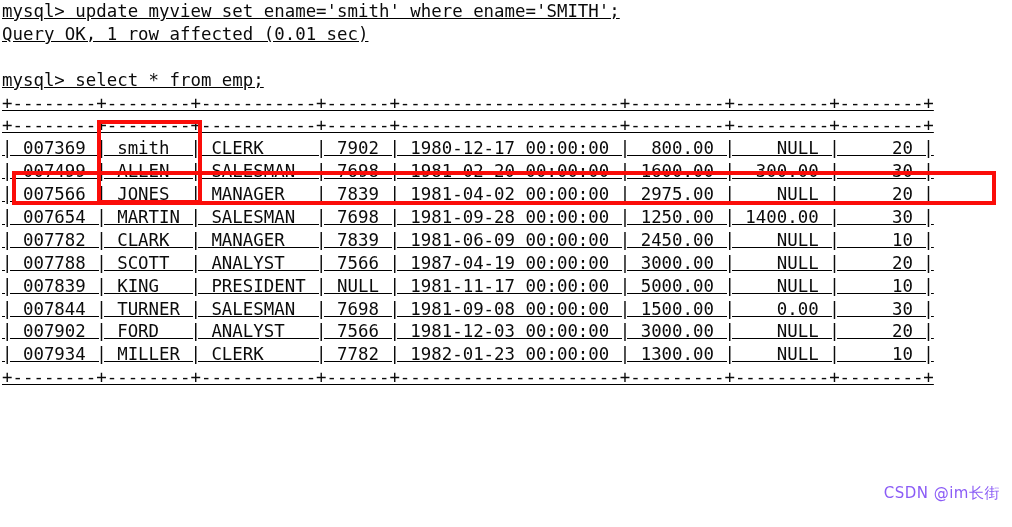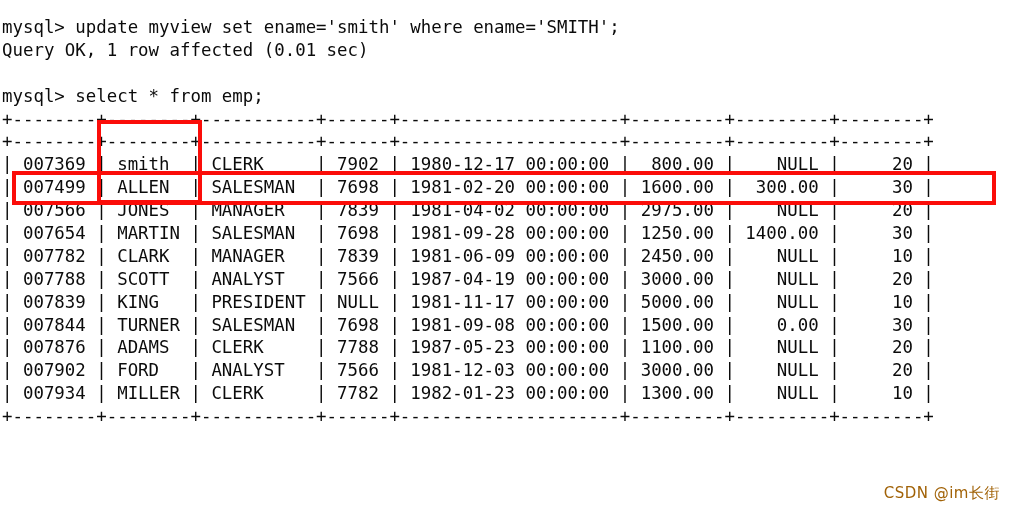--- a/index.html
+++ b/index.html
@@ -14,21 +14,22 @@
     overflow: hidden;
     font-family: "DejaVu Sans Mono", "Liberation Mono", monospace;
   }
 
   #terminal {
     position: relative;
     width: 1012px;
     height: 527px;
     background: #ffffff;
     box-sizing: border-box;
-    padding: 16px 0 0 2px;
+    padding: 0 0 0 2px;
+    text-decoration: underline;
   }
 
   .line {
     font-family: "DejaVu Sans Mono", "Liberation Mono", monospace;
     font-size: 17.4px;
     line-height: 22.9px;
     letter-spacing: 0px;
     color: #0b0b0b;
     white-space: pre;
     height: 22.9px;
@@ -59,21 +60,21 @@
     height: 34px;
   }
 
   
   #watermark {
     position: absolute;
     right: 12px;
     bottom: 24px;
     font-family: "DejaVu Sans", "Liberation Sans", sans-serif;
     font-size: 15px;
-    color: #a16207;
+    color: #8b5cf6;
     letter-spacing: 0.5px;
     white-space: pre;
     pointer-events: none;
   }
 </style>
 </head>
 <body>
 
 <div id="terminal">
 
@@ -84,21 +85,20 @@
   <div class="line">+--------+--------+-----------+------+---------------------+---------+---------+--------+</div>
   <div class="line">+--------+--------+-----------+------+---------------------+---------+---------+--------+</div>
   <div class="line">| 007369 | smith  | CLERK     | 7902 | 1980-12-17 00:00:00 |  800.00 |    NULL |     20 |</div>
   <div class="line">| 007499 | ALLEN  | SALESMAN  | 7698 | 1981-02-20 00:00:00 | 1600.00 |  300.00 |     30 |</div>
   <div class="line">| 007566 | JONES  | MANAGER   | 7839 | 1981-04-02 00:00:00 | 2975.00 |    NULL |     20 |</div>
   <div class="line">| 007654 | MARTIN | SALESMAN  | 7698 | 1981-09-28 00:00:00 | 1250.00 | 1400.00 |     30 |</div>
   <div class="line">| 007782 | CLARK  | MANAGER   | 7839 | 1981-06-09 00:00:00 | 2450.00 |    NULL |     10 |</div>
   <div class="line">| 007788 | SCOTT  | ANALYST   | 7566 | 1987-04-19 00:00:00 | 3000.00 |    NULL |     20 |</div>
   <div class="line">| 007839 | KING   | PRESIDENT | NULL | 1981-11-17 00:00:00 | 5000.00 |    NULL |     10 |</div>
   <div class="line">| 007844 | TURNER | SALESMAN  | 7698 | 1981-09-08 00:00:00 | 1500.00 |    0.00 |     30 |</div>
-  <div class="line">| 007876 | ADAMS  | CLERK     | 7788 | 1987-05-23 00:00:00 | 1100.00 |    NULL |     20 |</div>
   <div class="line">| 007902 | FORD   | ANALYST   | 7566 | 1981-12-03 00:00:00 | 3000.00 |    NULL |     20 |</div>
   <div class="line">| 007934 | MILLER | CLERK     | 7782 | 1982-01-23 00:00:00 | 1300.00 |    NULL |     10 |</div>
   <div class="line">+--------+--------+-----------+------+---------------------+---------+---------+--------+</div>
 
   <div class="annot" id="annot-ename-col"></div>
   <div class="annot" id="annot-smith-row"></div>
 
   <div id="watermark">CSDN @im长街</div>
 
 </div>

